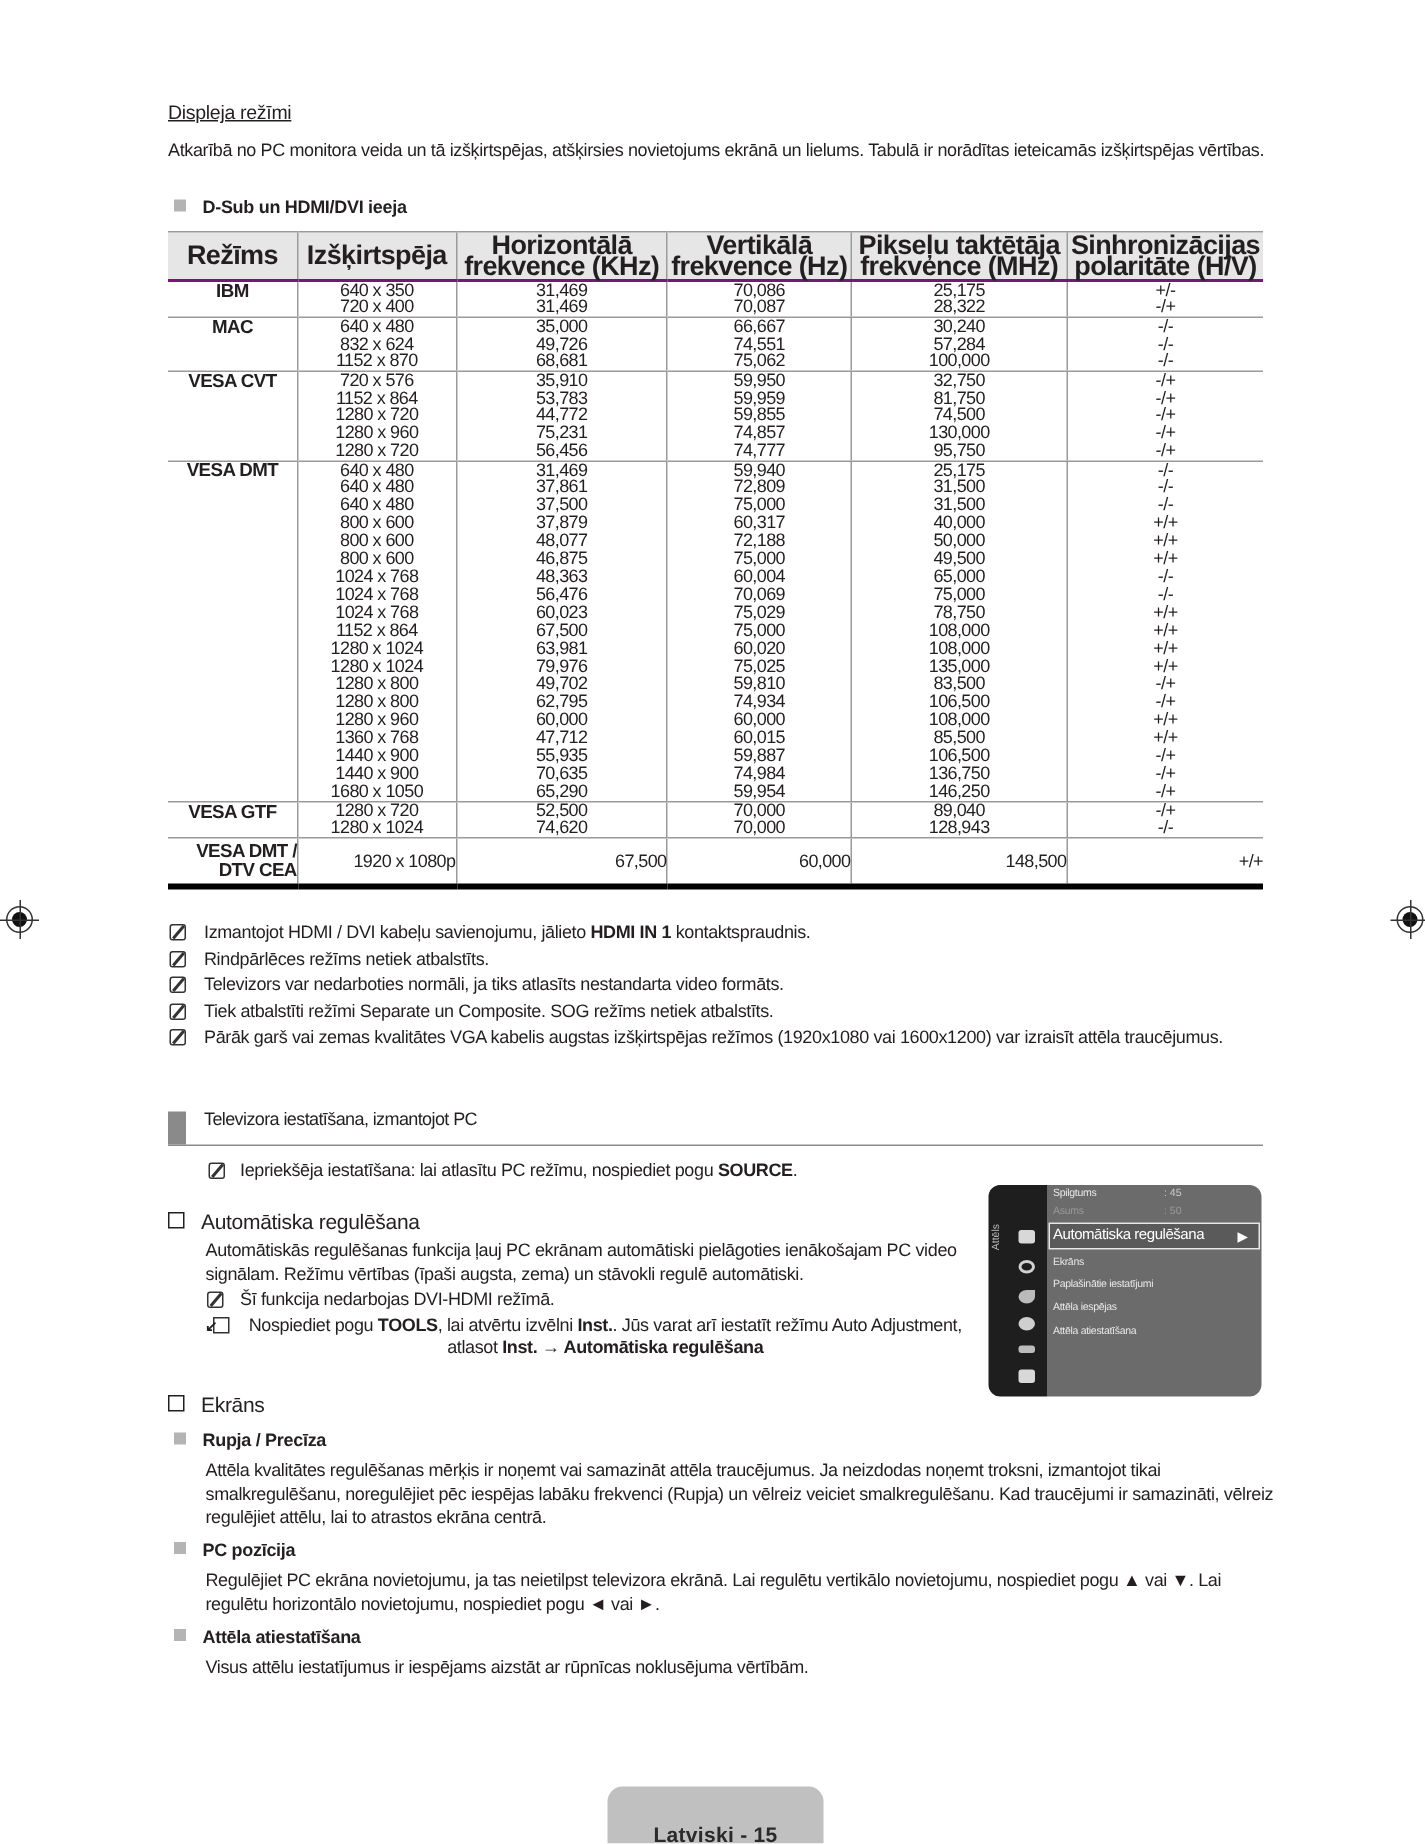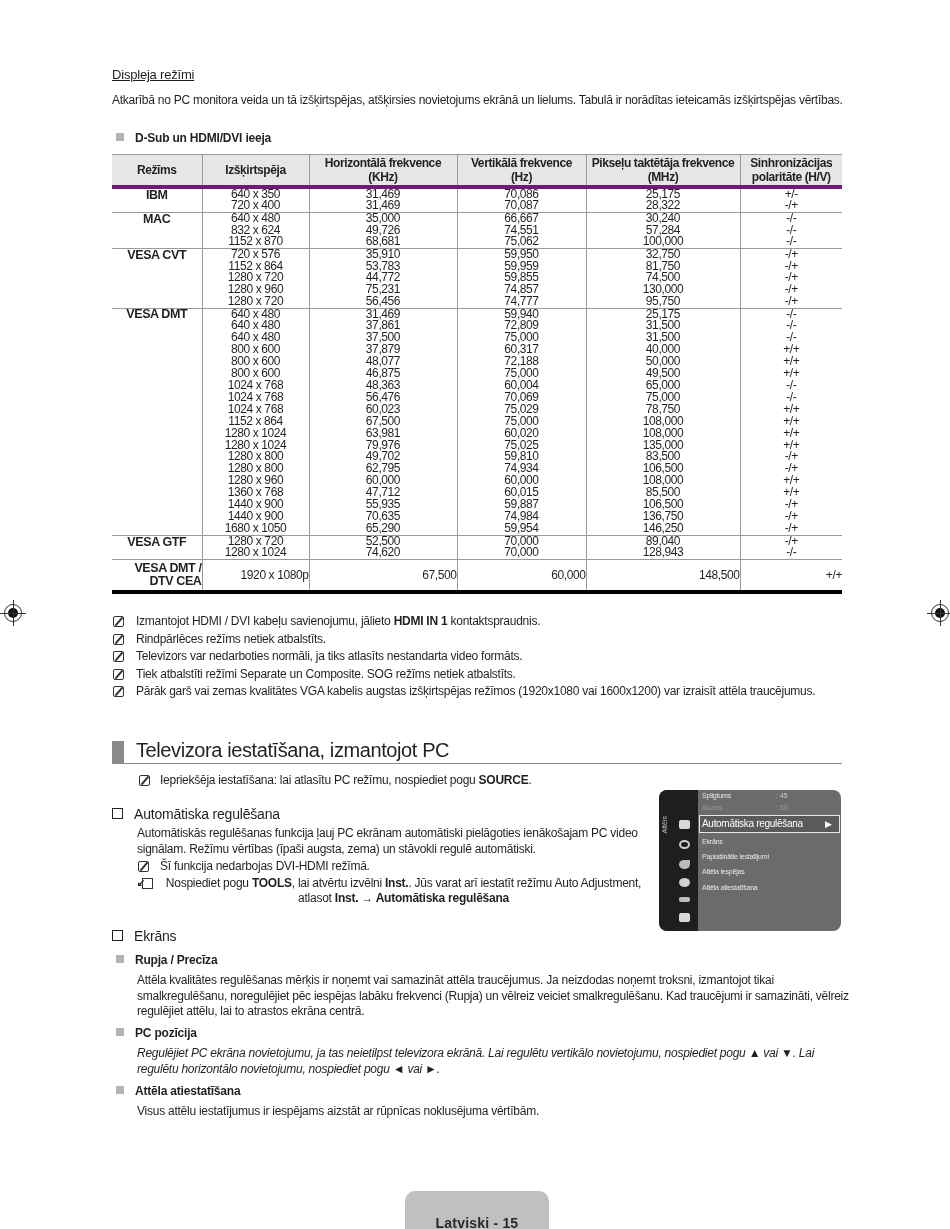--- a/index.html
+++ b/index.html
@@ -10,39 +10,39 @@
   .reg-mark::before { content: ""; position: absolute; left: 3px; top: 3px; width: 10px; height: 10px; border-radius: 50%; background: #111; }
   .reg-mark::after { content: ""; position: absolute; left: -5px; top: 8px; width: 26px; height: 1px; background: #333; }
   .reg-mark .v { position: absolute; left: 8px; top: -5px; width: 1px; height: 26px; background: #333; }
 
   .h-displeja { position: absolute; left: 112px; top: 67px; font-size: 13px; text-decoration: underline; letter-spacing: -0.2px; }
   .intro { position: absolute; left: 112px; top: 93px; width: 735px; font-size: 12px; line-height: 15px; letter-spacing: -0.25px; }
   .sub-bullet { position: absolute; font-weight: bold; font-size: 12px; letter-spacing: -0.2px; }
   .sq { display: inline-block; width: 8px; height: 8px; background: #b4b4b4; margin-right: 11px; vertical-align: 1px; }
 
   table.modes { position: absolute; left: 112px; top: 154px; width: 730px; border-collapse: collapse; font-size: 12px; letter-spacing: -0.4px; }
-  table.modes th { background: #e6e6e6; font-weight: bold; font-size: 12px; line-height: 14px; height: 32px; border-left: 1px solid #9a9a9a; border-top: 1px solid #9a9a9a; border-bottom: 4px solid #701a75; padding: 0 2px; }
+  table.modes th { background: #e6e6e6; font-weight: bold; font-size: 18px; line-height: 14px; height: 32px; border-left: 1px solid #9a9a9a; border-top: 1px solid #9a9a9a; border-bottom: 2px solid #701a75; padding: 0 2px; }
   table.modes th:first-child { border-left: none; }
   table.modes td { text-align: center; vertical-align: top; border-left: 1px solid #9a9a9a; line-height: 11.7px; padding: 0; }
   table.modes td:first-child { border-left: none; font-weight: bold; font-size: 12.5px; line-height: 13px; }
   table.modes tr.grp td { border-bottom: 1px solid #9a9a9a; padding-bottom: 0; }
   table.modes tr.grp.last td { border-bottom: 4px solid #000000; vertical-align: middle; line-height: 13px; text-align: right; }
   .cell-lines span { display: block; }
 
   .notes { position: absolute; left: 112px; top: 614px; width: 740px; font-size: 12px; letter-spacing: -0.25px; }
   .note { position: relative; padding-left: 24px; line-height: 15px; margin-bottom: 2.6px; }
   .note-icon { position: absolute; left: 1px; top: 2px; width: 11px; height: 11px; border: 1px solid #333; border-radius: 2px; }
   .note-icon::after { content: ""; position: absolute; left: 4px; top: -1px; width: 2px; height: 11px; background: #333; transform: rotate(40deg); }
   .tools-icon { position: absolute; left: 1px; top: 2px; width: 14px; height: 11px; }
   .tools-icon::before { content: ""; position: absolute; left: 4px; top: 0; width: 9px; height: 9px; border: 1px solid #333; }
   .tools-icon::after { content: "\2197"; position: absolute; left: -1px; top: -2px; font-size: 10px; font-weight: bold; transform: rotate(180deg); }
 
   .section-head { position: absolute; left: 112px; top: 739px; width: 730px; height: 25px; border-bottom: 1px solid #8a8a8a; }
   .section-head .bar { position: absolute; left: 0; top: 2px; width: 12px; height: 22px; background: #8a8a8a; }
-  .section-head .title { position: absolute; left: 24px; top: 0; font-size: 20px; letter-spacing: -0.4px; }
+  .section-head .title { position: absolute; left: 24px; top: 0; font-size: 12px; letter-spacing: -0.4px; }
 
   .checkbox-h { position: absolute; font-size: 14px; letter-spacing: -0.2px; }
   .cb { display: inline-block; width: 11px; height: 11px; border: 1.5px solid #231f20; margin-right: 11px; vertical-align: 0; }
 
   .para { position: absolute; font-size: 12px; line-height: 15.5px; letter-spacing: -0.25px; }
 
   .menu-shot { position: absolute; left: 659px; top: 790px; width: 182px; height: 141px; background: #6b6b6b; border-radius: 8px; overflow: hidden; }
   .menu-shot .left { position: absolute; left: 0; top: 0; width: 39px; height: 141px; background: #1e1e1e; }
   .menu-shot .vlabel { position: absolute; left: 2px; top: 26px; font-size: 7px; color: #bbb; writing-mode: vertical-rl; transform: rotate(180deg); }
   .menu-shot .ico { position: absolute; left: 20px; width: 11px; height: 9px; border-radius: 2px; background: #d8d8d8; }
@@ -389,19 +389,19 @@
     <div class="item" style="top:78px;">Attēla iespējas</div>
     <div class="item" style="top:94px;">Attēla atiestatīšana</div>
   </div>
 
   <div class="checkbox-h" style="left:112px; top:928px;"><span class="cb"></span><span>Ekrāns</span></div>
 
   <div class="sub-bullet" style="left:116px; top:953px;"><span class="sq"></span><span>Rupja / Precīza</span></div>
   <div class="para" style="left:137px; top:973px; width:712px;">Attēla kvalitātes regulēšanas mērķis ir noņemt vai samazināt attēla traucējumus. Ja neizdodas noņemt troksni, izmantojot tikai smalkregulēšanu, noregulējiet pēc iespējas labāku frekvenci (Rupja) un vēlreiz veiciet smalkregulēšanu. Kad traucējumi ir samazināti, vēlreiz regulējiet attēlu, lai to atrastos ekrāna centrā.</div>
 
   <div class="sub-bullet" style="left:116px; top:1026px;"><span class="sq"></span><span>PC pozīcija</span></div>
-  <div class="para" style="left:137px; top:1046px; width:712px;font-style:italic;">Regulējiet PC ekrāna novietojumu, ja tas neietilpst televizora ekrānā. Lai regulētu vertikālo novietojumu, nospiediet pogu ▲ vai ▼. Lai regulētu horizontālo novietojumu, nospiediet pogu ◄ vai ►.</div>
+  <div class="para" style="left:137px; top:1046px; width:712px;">Regulējiet PC ekrāna novietojumu, ja tas neietilpst televizora ekrānā. Lai regulētu vertikālo novietojumu, nospiediet pogu ▲ vai ▼. Lai regulētu horizontālo novietojumu, nospiediet pogu ◄ vai ►.</div>
 
   <div class="sub-bullet" style="left:116px; top:1084px;"><span class="sq"></span><span>Attēla atiestatīšana</span></div>
   <div class="para" style="left:137px; top:1104px; width:712px;">Visus attēlu iestatījumus ir iespējams aizstāt ar rūpnīcas noklusējuma vērtībām.</div>
 
   <div class="footer-tab"><span>Latviski - 15</span></div>
 </div>
 
 </body></html>

